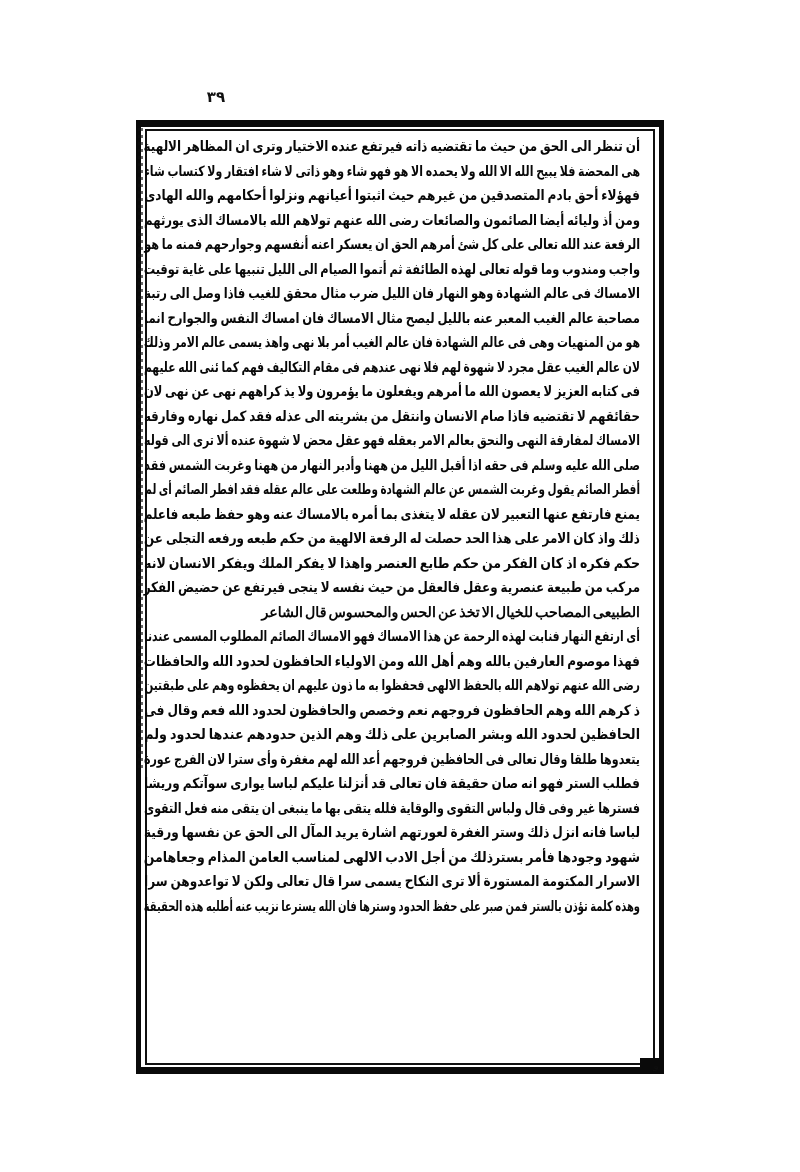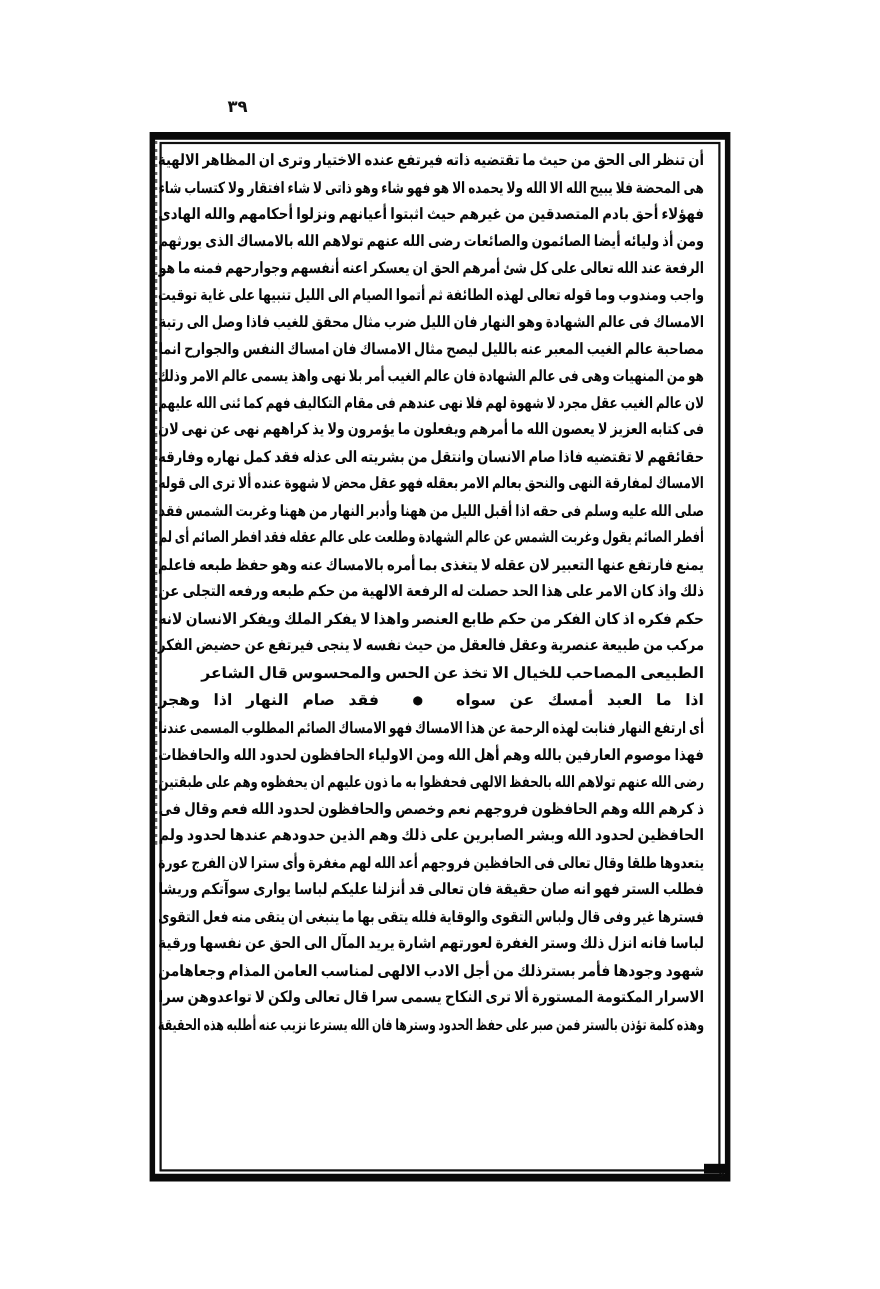--- a/index.html
+++ b/index.html
@@ -125,21 +125,21 @@
     letter-spacing: -0.4px;
     word-spacing: 1px;
   }
   .verse .sep {
     display: inline-block;
     margin: 0 18px;
     font-size: 11px;
     vertical-align: middle;
   }
 
-  .line.indent-right { text-align: right; text-align-last: right; }
+  .line.indent-right { text-align: right; text-align-last: right; font-family: Liberation Serif, serif; }
 
   
   .catchword {
     position: absolute;
     left: 648px;
     top: 1062px;
     width: 16px;
     height: 26px;
     direction: rtl;
     font-family: "DejaVu Sans", sans-serif;
@@ -186,25 +186,20 @@
     <div class="line" style="transform: scaleX(0.8308);">حقائقهم لا تقتضيه فاذا صام الانسان وانتقل من بشريته الى عذله فقد كمل نهاره وفارقه</div>
     <div class="line" style="transform: scaleX(0.7714);">الامساك لمفارقة النهى والنحق بعالم الامر بعقله فهو عقل محض لا شهوة عنده ألا ترى الى قوله</div>
     <div class="line" style="transform: scaleX(0.7861);">صلى الله عليه وسلم فى حقه اذا أقبل الليل من ههنا وأدبر النهار من ههنا وغربت الشمس فقد</div>
     <div class="line" style="transform: scaleX(0.7326);">أفطر الصائم يقول وغربت الشمس عن عالم الشهادة وطلعت على عالم عقله فقد افطر الصائم أى لم</div>
     <div class="line" style="transform: scaleX(0.8407);">يمنع فارتفع عنها التعبير لان عقله لا يتغذى بما أمره بالامساك عنه وهو حفظ طبعه فاعلم</div>
     <div class="line" style="transform: scaleX(0.8421);">ذلك واذ كان الامر على هذا الحد حصلت له الرفعة الالهية من حكم طبعه ورفعه التجلى عن</div>
     <div class="line" style="transform: scaleX(0.8857);">حكم فكره اذ كان الفكر من حكم طابع العنصر واهذا لا يفكر الملك ويفكر الانسان لانه</div>
     <div class="line" style="transform: scaleX(0.8378);">مركب من طبيعة عنصرية وعقل فالعقل من حيث نفسه لا ينجى فيرتفع عن حضيض الفكر</div>
     <div class="line indent-right" style="transform: scaleX(1);">الطبيعى المصاحب للخيال الا تخذ عن الحس والمحسوس  قال الشاعر</div>
 
-    <div class="verse">
-      <span>اذا ما العبد أمسك عن سواه</span>
-      <span class="sep">●</span>
-      <span>فقد صام النهار اذا وهجر</span>
-    </div>
 
     <div class="line" style="transform: scaleX(0.7631);">أى ارتفع النهار فنابت لهذه الرحمة عن هذا الامساك فهو الامساك الصائم المطلوب المسمى عندنا</div>
     <div class="line" style="transform: scaleX(0.8479);">فهذا موصوم العارفين بالله وهم أهل الله  ومن الاولياء الحافظون لحدود الله والحافظات</div>
     <div class="line" style="transform: scaleX(0.7504);">رضى الله عنهم تولاهم الله بالحفظ الالهى فحفظوا به ما ذون عليهم ان يحفظوه وهم على طبقتين</div>
     <div class="line" style="transform: scaleX(0.8552);">ذ كرهم الله وهم الحافظون فروجهم نعم وخصص والحافظون لحدود الله فعم وقال فى</div>
     <div class="line" style="transform: scaleX(0.8953);">الحافظين لحدود الله وبشر الصابرين على ذلك وهم الذين حدودهم عندها لحدود ولم</div>
     <div class="line" style="transform: scaleX(0.7811);">يتعدوها طلقا وقال تعالى فى الحافظين فروجهم أعد الله لهم مغفرة وأى سترا لان الفرج عورة</div>
     <div class="line" style="transform: scaleX(0.8508);">فطلب الستر فهو انه صان حقيقة فان تعالى قد أنزلنا عليكم لباسا يوارى سوآتكم وريشا</div>
     <div class="line" style="transform: scaleX(0.7823);">فسترها غير وفى قال ولباس التقوى والوقاية فلله يتقى بها ما ينبغى ان يتقى منه فعل التقوى</div>
     <div class="line" style="transform: scaleX(0.8552);">لباسا فانه انزل ذلك وستر الغفرة لعورتهم اشارة يريد المآل الى الحق عن نفسها ورقية</div>

